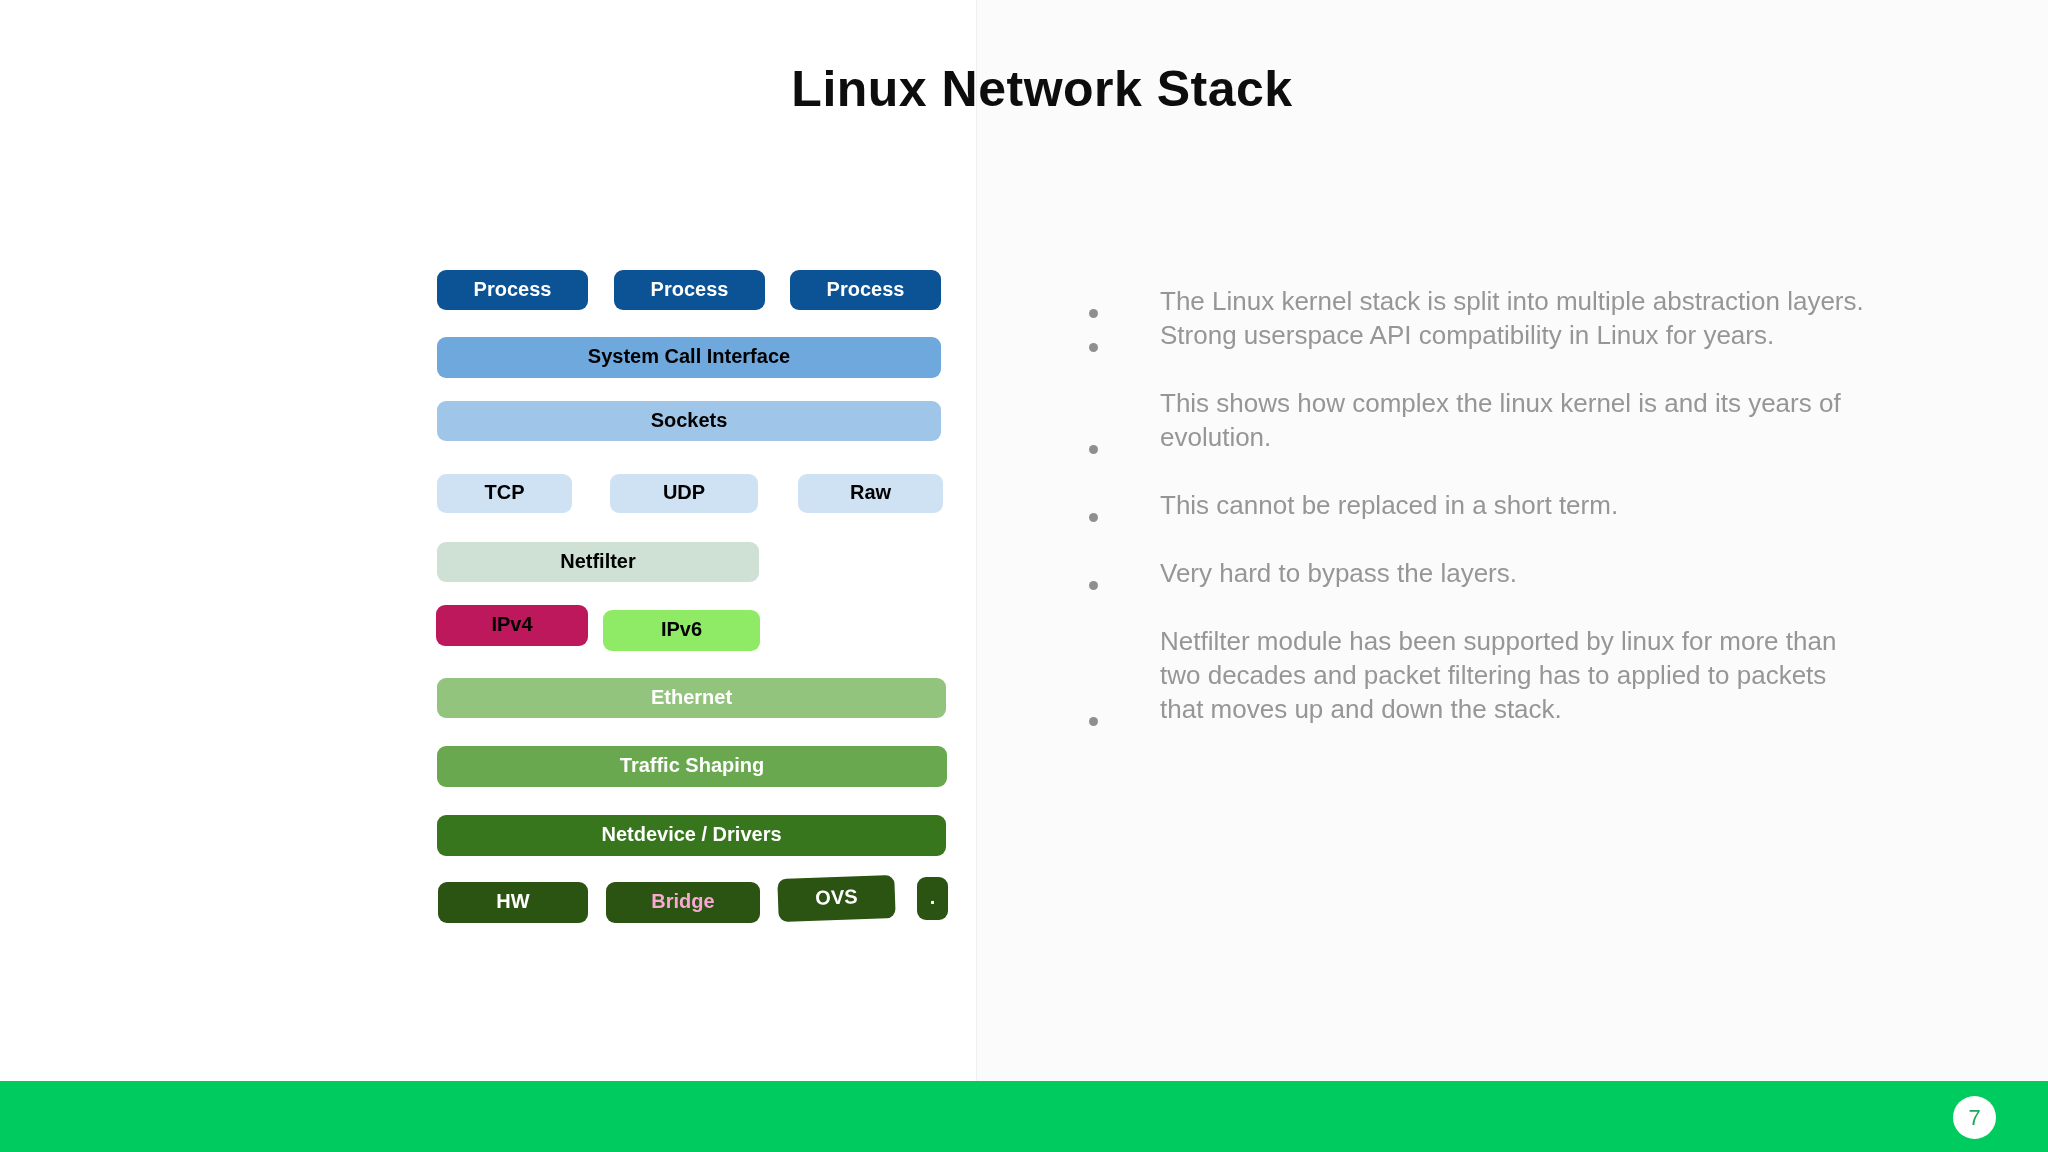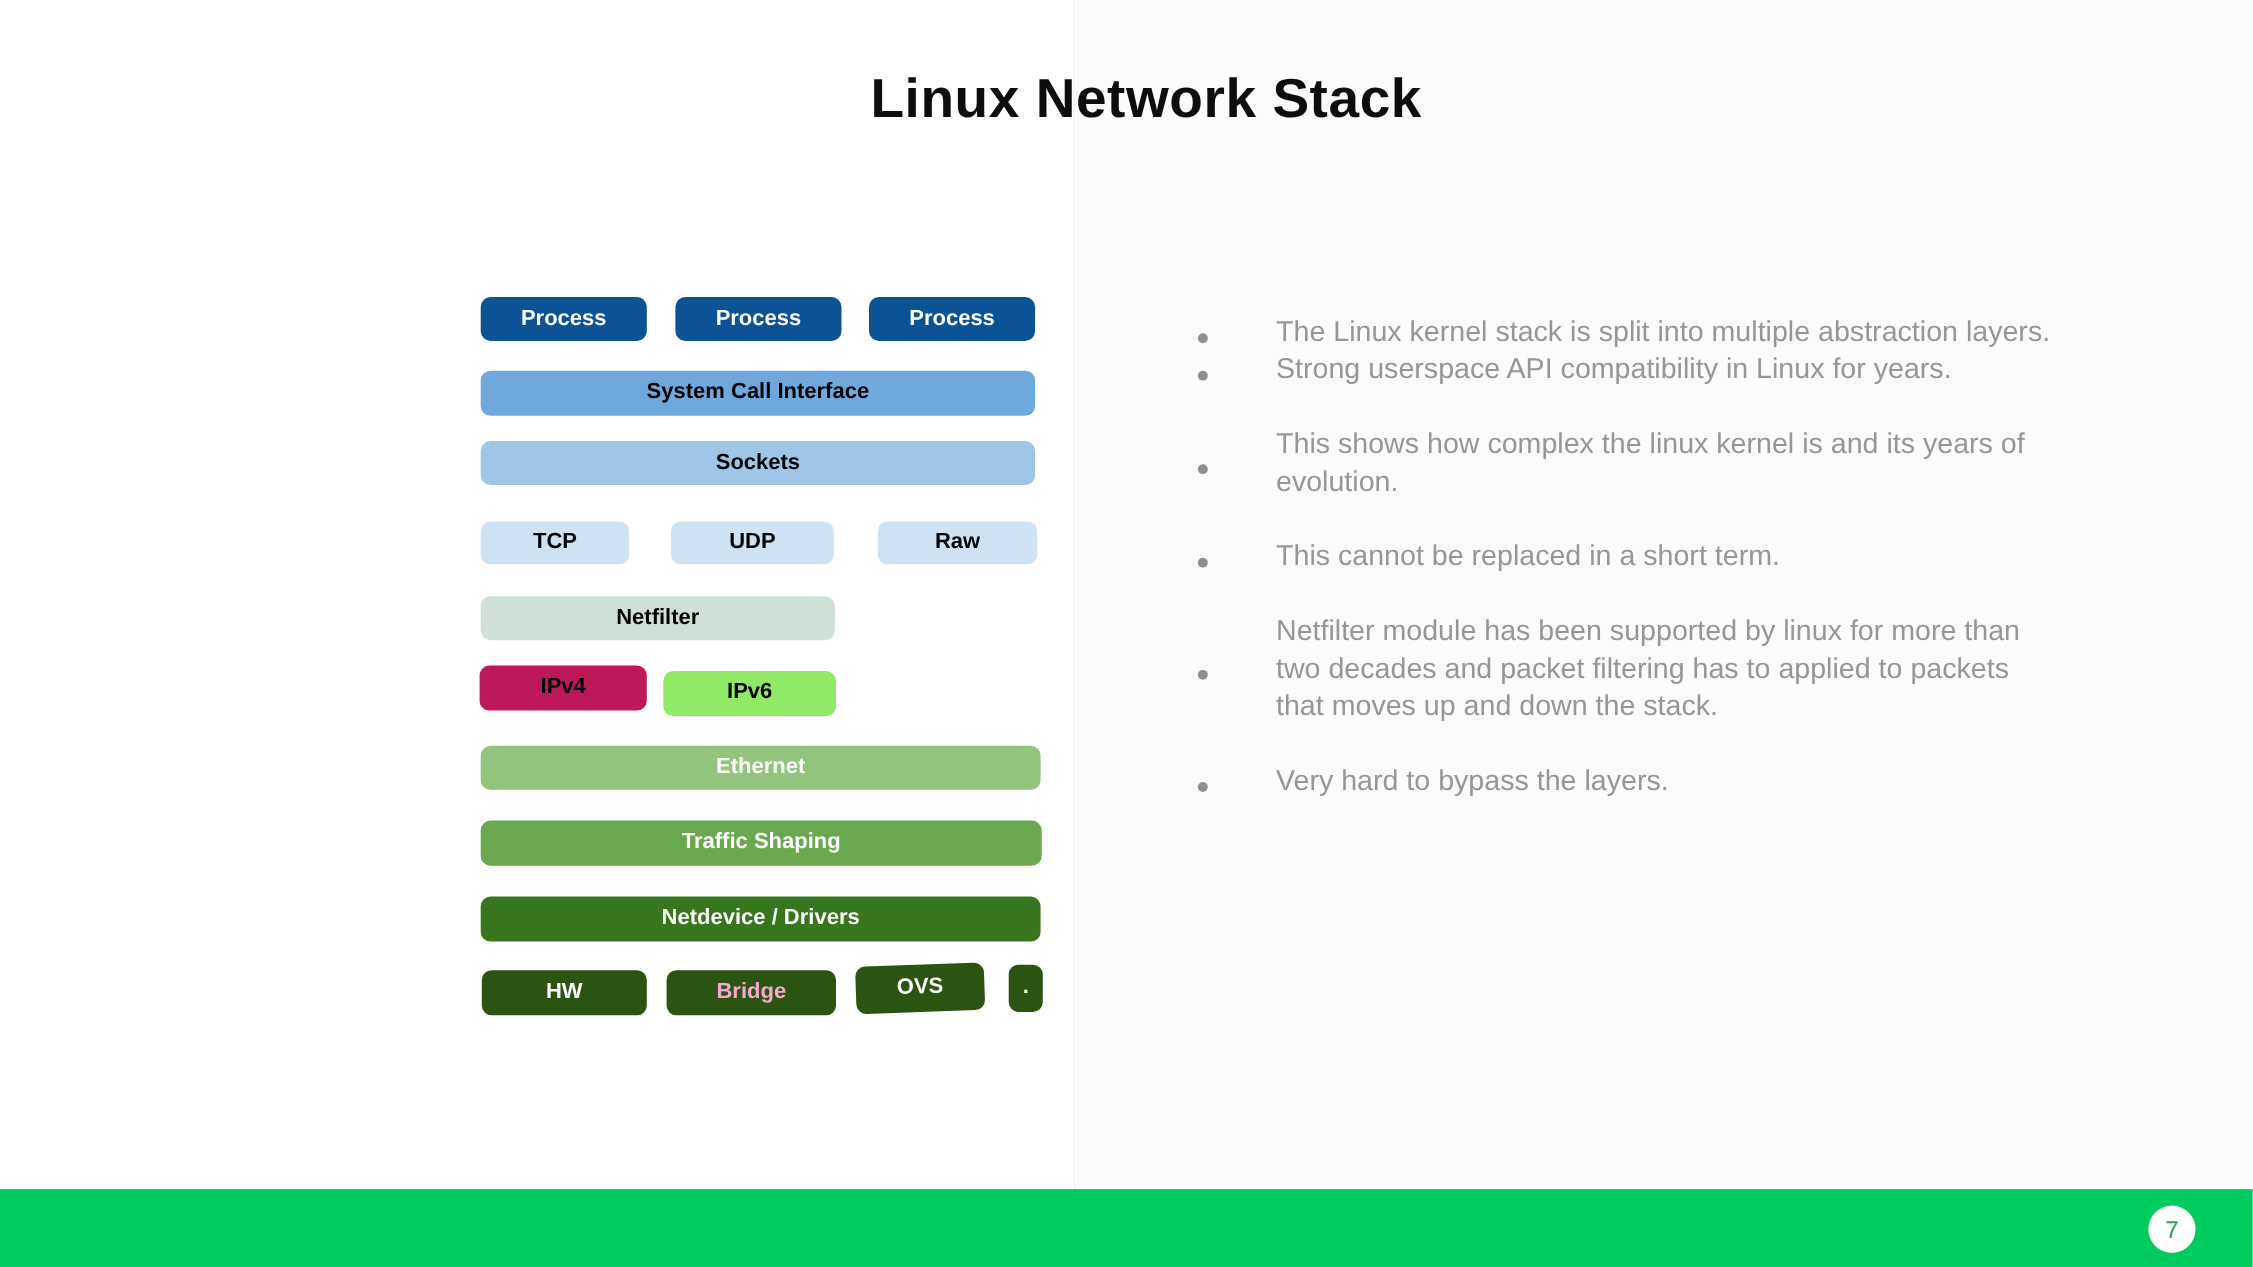--- a/index.html
+++ b/index.html
@@ -31,21 +31,21 @@
     font-weight: 700; font-size: 20px;
     white-space: nowrap;
   }
   .layer-box .lbl { transform: translateY(-1px); }
 
   .bullet-list {
     position: absolute; left: 1089px; top: 284px; width: 800px;
     list-style: none; margin: 0; padding: 0;
   }
   .bullet {
-    display: flex; align-items: center;
+    display: flex; align-items: flex-end;
     margin-bottom: 34px;
   }
   .bullet:first-child { margin-bottom: 0; }
   .bullet .dot {
     flex: 0 0 auto;
     width: 9px; height: 9px; border-radius: 50%;
     background: #8f8f8f; margin-top: 13px;
   }
   .bullet .txt {
     margin: 0 0 0 62px;
@@ -143,25 +143,25 @@
       <li class="bullet">
         <span class="dot"></span>
         <p class="txt">This shows how complex the linux kernel is and its years of evolution.</p>
       </li>
       <li class="bullet">
         <span class="dot"></span>
         <p class="txt">This cannot be replaced in a short term.</p>
       </li>
       <li class="bullet">
         <span class="dot"></span>
-        <p class="txt">Netfilter module has been supported by linux for more than two decades and packet filtering has to applied to packets that moves up and down the stack.</p>
+        <p class="txt">Very hard to bypass the layers.</p>
       </li>
       <li class="bullet">
         <span class="dot"></span>
-        <p class="txt">Very hard to bypass the layers.</p>
+        <p class="txt">Netfilter module has been supported by linux for more than two decades and packet filtering has to applied to packets that moves up and down the stack.</p>
       </li>
     </ul>
 
   <footer class="footer-bar"></footer>
   <div class="page-badge">
     <span>7</span>
   </div>
 
 </main>
 

